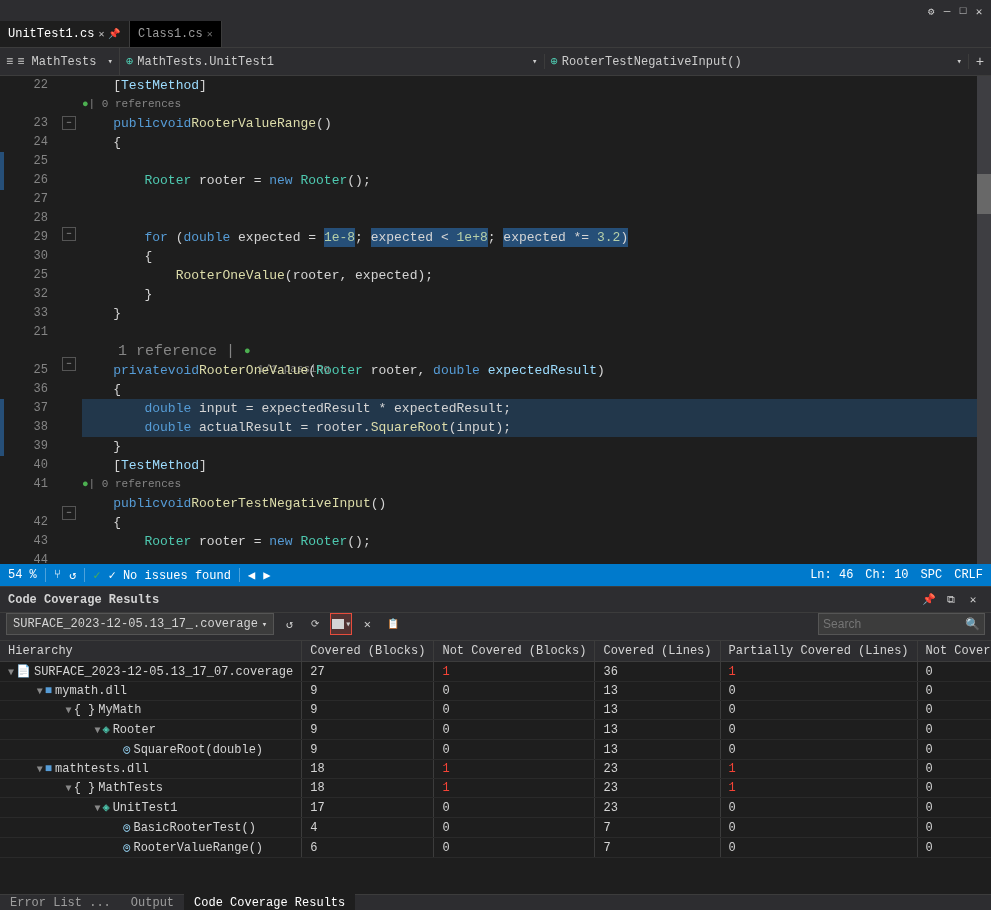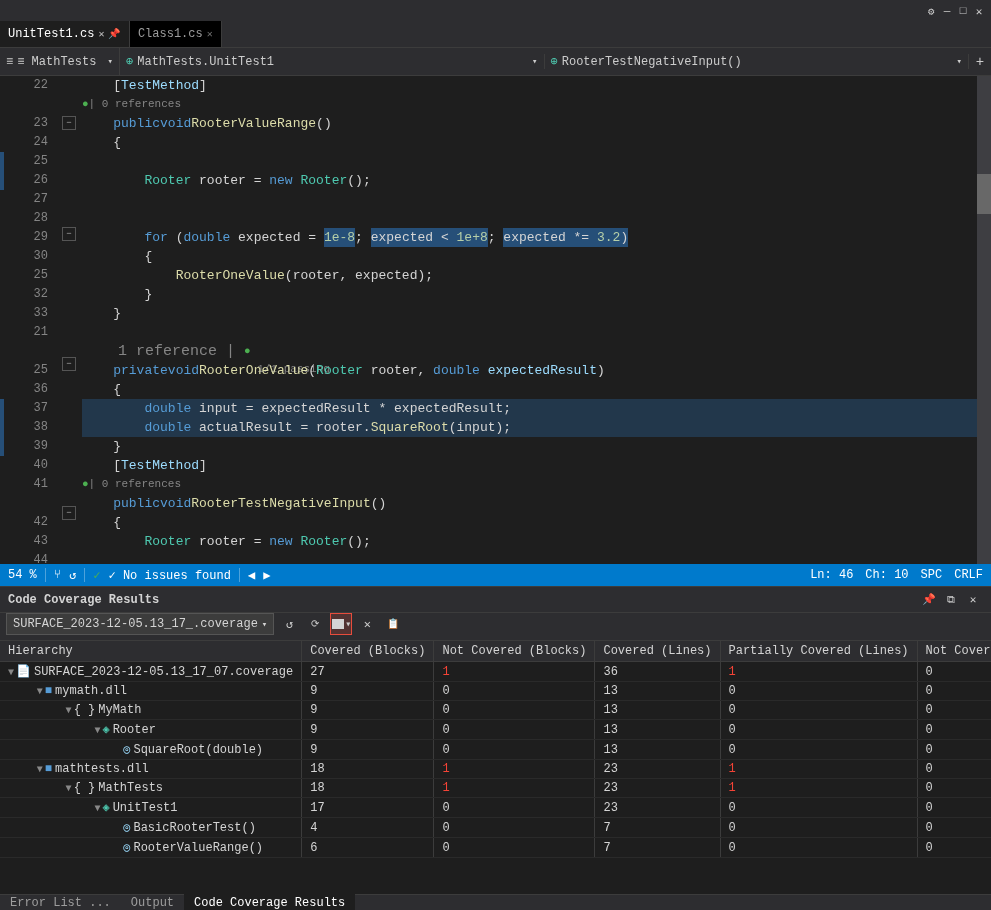--- a/index.html
+++ b/index.html
@@ -640,20 +640,24 @@
       <span>SURFACE_2023-12-05.13_17_.coverage</span>
       <span style="margin-left:auto;font-size:9px;">▾</span>
     </div>
     <div class="toolbar-btn">↺</div>
     <div class="toolbar-btn" style="font-size:10px;">⟳</div>
     <div class="toolbar-btn active" style="font-size:10px;border:1px solid #e74c3c;background:rgba(231,76,60,0.2);">
       <span style="display:inline-block;width:14px;height:10px;background:#d4d4d4;margin:1px;"></span>▾
     </div>
     <div class="toolbar-btn">✕</div>
     <div class="toolbar-btn" style="font-size:10px;">📋</div>
+    <div class="search-box">
+      <input type="text" placeholder="Search" style="">
+      <span class="search-icon-btn">🔍</span>
+    </div>
   </div>
 
   <div class="coverage-table-container">
     <table class="coverage-table">
       <thead>
         <tr>
           <th class="col-hierarchy">Hierarchy</th>
           <th class="col-num">Covered (Blocks)</th>
           <th class="col-num">Not Covered (Blocks)</th>
           <th class="col-num">Covered (Lines)</th>

